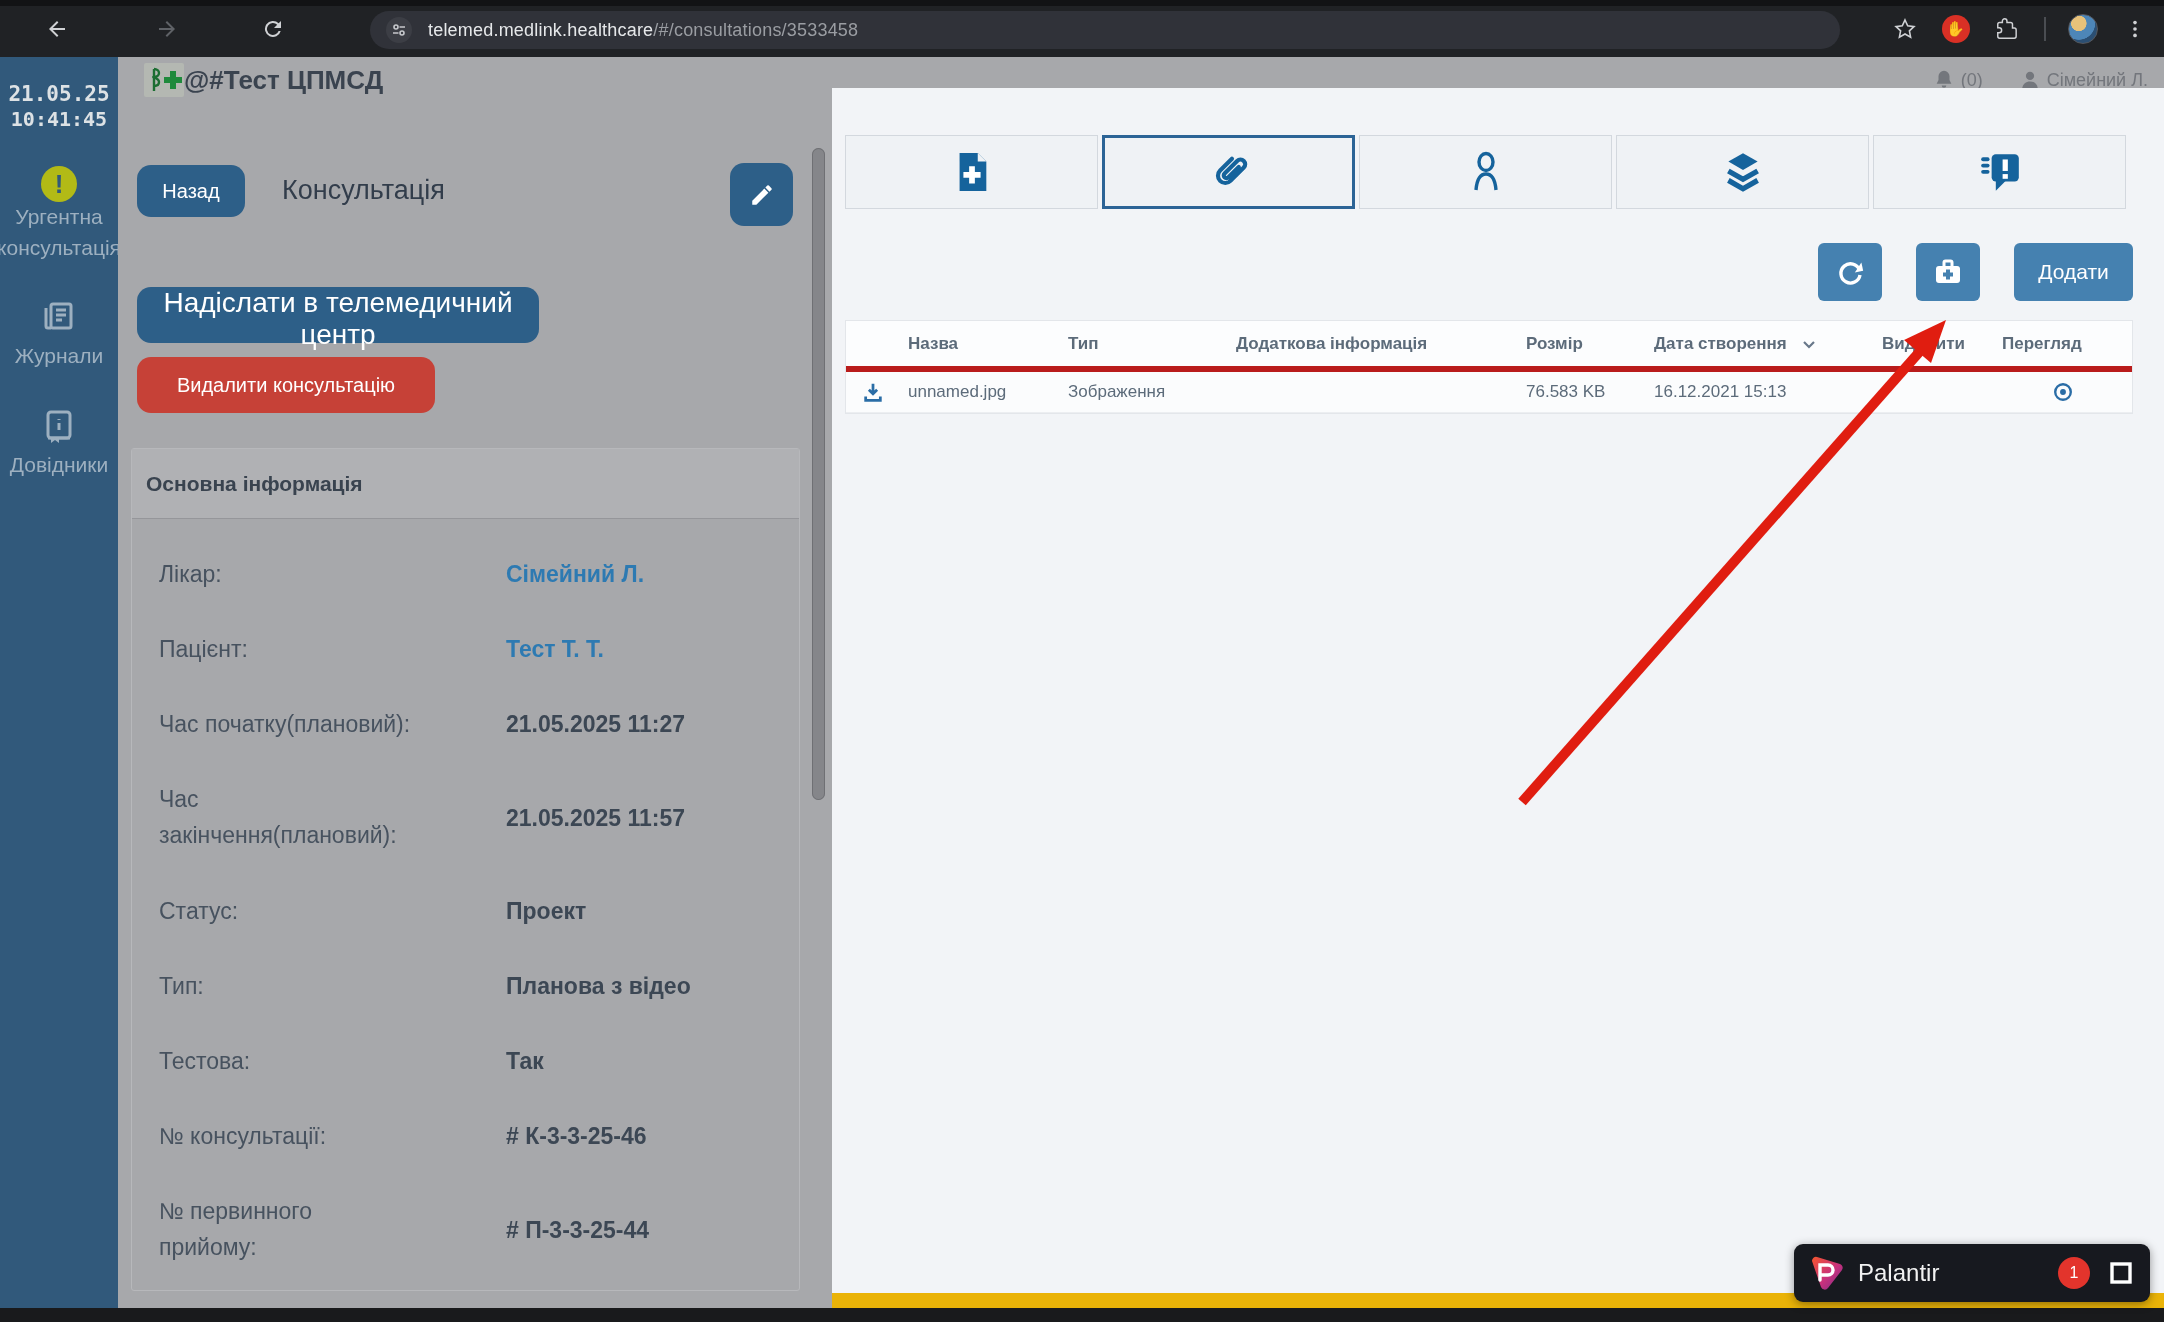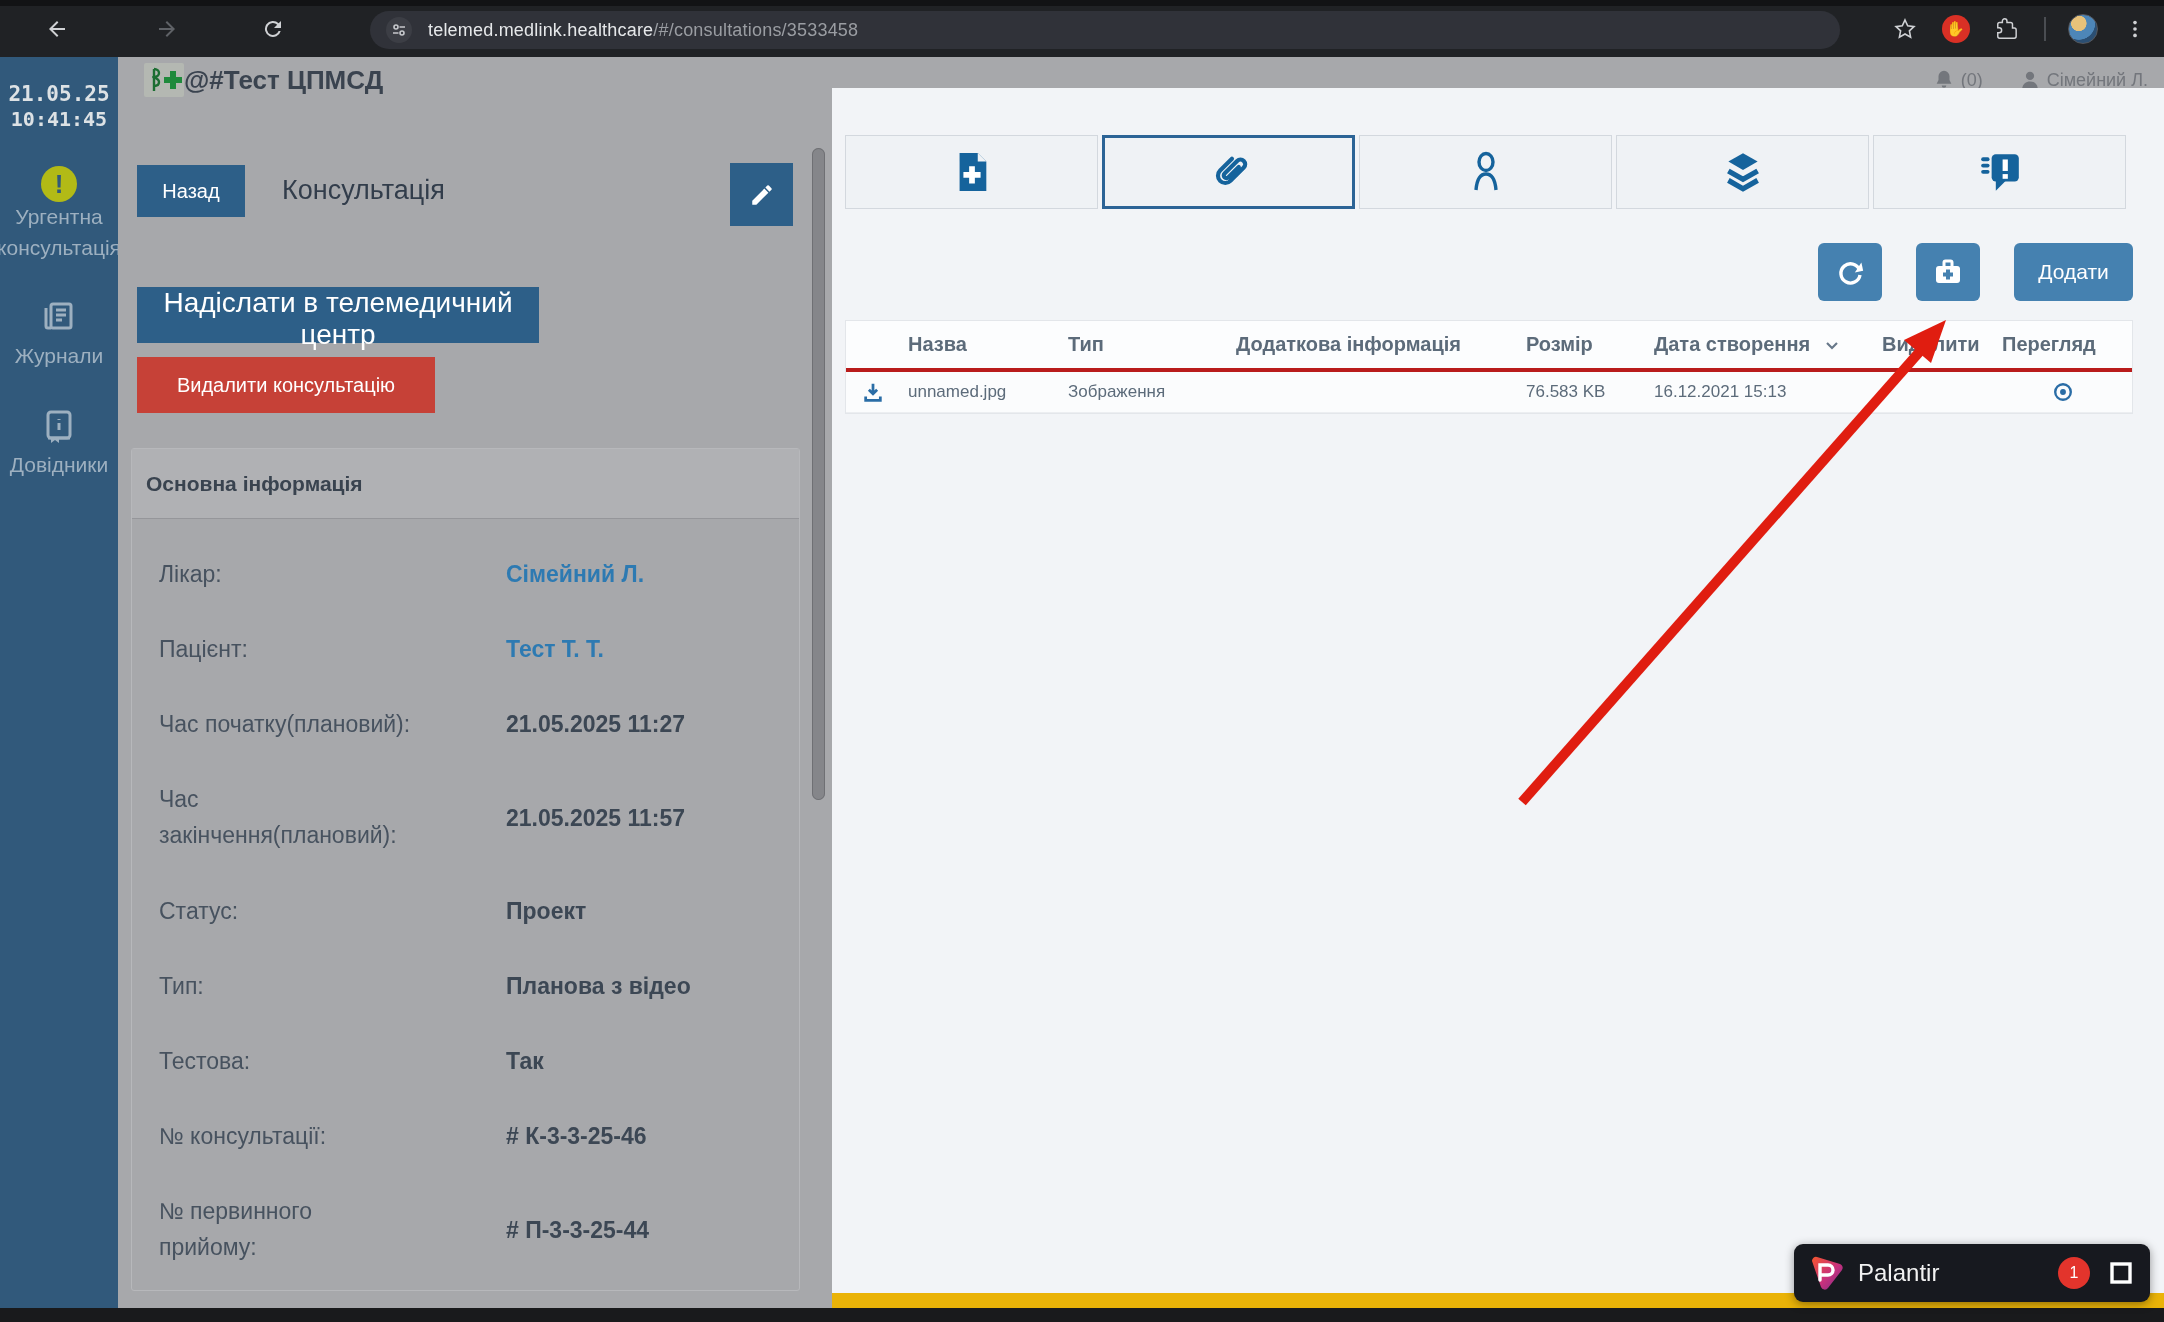--- a/index.html
+++ b/index.html
@@ -34,21 +34,21 @@
   
   .appheader { position:absolute; left:118px; top:57px; width:2046px; height:46px; background:#a7a8ab; display:flex; align-items:center; }
   .apptitle { display:flex; align-items:center; margin-left:26px; }
   .med-ic { width:40px; height:34px; background:#b4b8b2; border-radius:2px; display:flex; align-items:center; justify-content:center; gap:1px; }
   .apptitle-text { font-size:26px; font-weight:bold; color:#3a434f; }
   .header-right { margin-left:auto; margin-right:16px; display:flex; align-items:center; gap:36px; color:#737必a; color:#73767c; font-size:18px; }
   .header-chip { display:flex; align-items:center; gap:6px; color:#73767c; cursor:pointer; }
 
   
   .leftpane { position:absolute; left:118px; top:103px; width:714px; height:1205px; background:#a7a8ab; }
-  .btn { border:none; border-radius:0; cursor:pointer; color:#fff; font-family:inherit; }
+  .btn { border:none; border-radius:14px; cursor:pointer; color:#fff; font-family:inherit; }
   .btn-back { position:absolute; left:19px; top:62px; width:108px; height:52px; background:#2d5f88; font-size:20px; }
   .pane-title { position:absolute; left:164px; top:72px; font-size:27px; color:#323d4b; }
   .btn-edit { position:absolute; left:612px; top:60px; width:63px; height:63px; background:#2d5f88; display:flex; align-items:center; justify-content:center; }
   .btn-send { position:absolute; left:19px; top:184px; width:402px; height:56px; background:#2d5f88; font-size:28px; }
   .btn-del { position:absolute; left:19px; top:254px; width:298px; height:56px; background:#c64137; font-size:20px; }
 
   .info-card { position:absolute; left:13px; top:345px; width:669px; height:843px; border:1px solid #b7b8bb; border-radius:3px; }
   .info-card-h { height:70px; background:#b0b1b4; border-bottom:1px solid #95969a; display:flex; align-items:center; padding-left:14px; font-size:21px; font-weight:bold; color:#39434f; }
   .info-body { padding:18px 0 0 27px; }
   .f-row { display:flex; align-items:center; min-height:75px; }
@@ -64,21 +64,21 @@
   .tabs { position:absolute; left:13px; top:47px; display:flex; gap:4px; }
   .tab { width:253px; height:74px; background:#eff2f5; border:1px solid #d3d8de; display:flex; align-items:center; justify-content:center; color:#15639c; cursor:pointer; }
   .tab.active { border:3px solid #2c6496; }
   .toolbar { position:absolute; right:31px; top:155px; display:flex; gap:34px; }
   .tb-btn { height:58px; background:#4581b0; border:none; border-radius:6px; color:#fff; cursor:pointer; display:flex; align-items:center; justify-content:center; font-family:inherit; }
   .tb-sq { width:64px; }
   .tb-add { width:119px; font-size:21px; }
 
   .files { position:absolute; left:13px; top:232px; width:1288px; background:#fcfdfe; border:1px solid #e3e6ea; }
   .frow { display:grid; grid-template-columns:62px 160px 168px 290px 128px 228px 120px 130px; align-items:center; }
-  .fhead { height:51px; border-bottom:4px solid #b91c1c; color:#5c6b7a; font-size:20px; font-weight:bold; }
+  .fhead { height:51px; border-bottom:6px solid #b91c1c; color:#5c6b7a; font-size:17px; font-weight:bold; }
   .fdata { height:41px; color:#5c6b7a; font-size:17px; border-bottom:1px solid #eceef1; background:#fbfcfd; }
   .cell { padding-right:8px; display:flex; align-items:center; gap:8px; }
   .cell.c-ic { justify-content:center; }
   .sort-ch { color:#68788a; margin-left:6px; }
 
   
   .anno { position:absolute; left:0; top:0; width:2164px; height:1322px; pointer-events:none; z-index:40; }
 
   
   .palantir { position:absolute; right:14px; bottom:20px; width:356px; height:58px; background:#17191f; border-radius:9px; display:flex; align-items:center; padding:0 16px 0 12px; z-index:50; box-shadow:0 2px 10px rgba(0,0,0,.4); }

